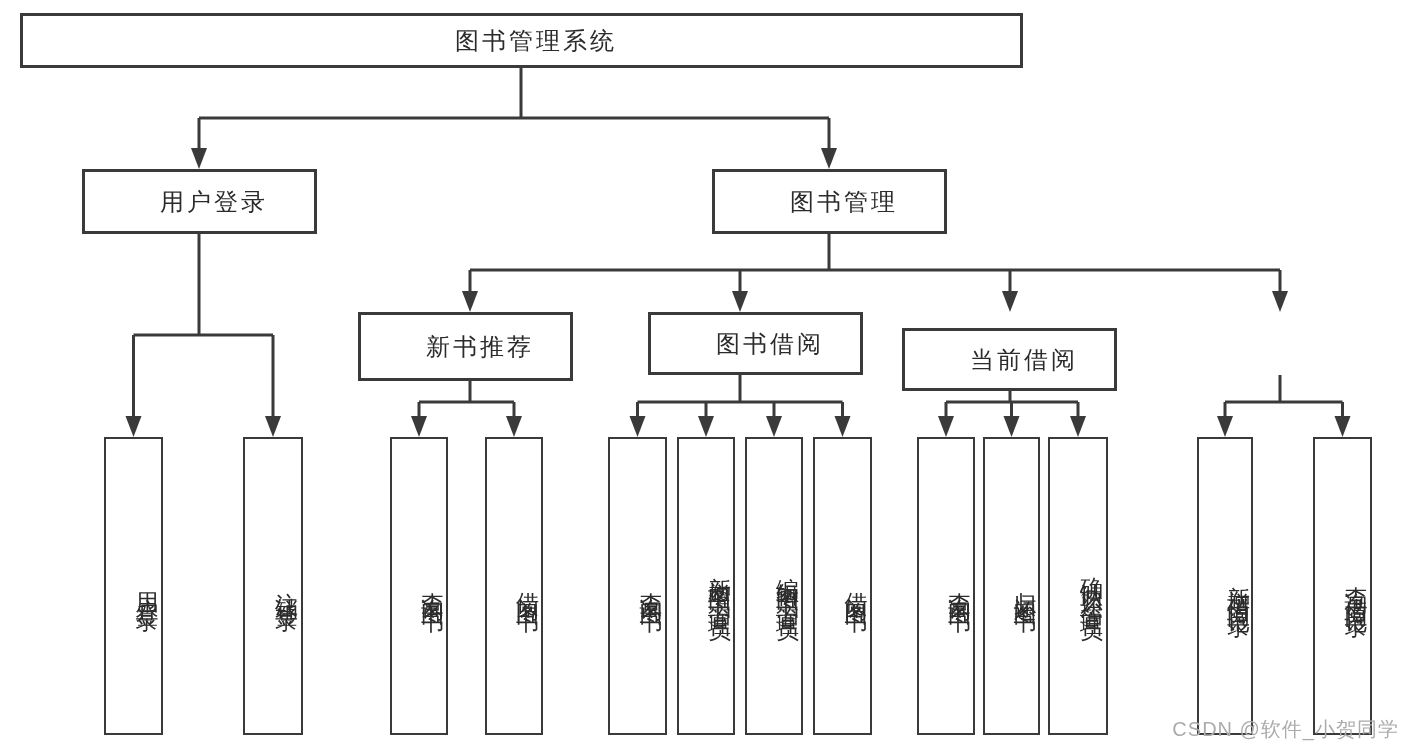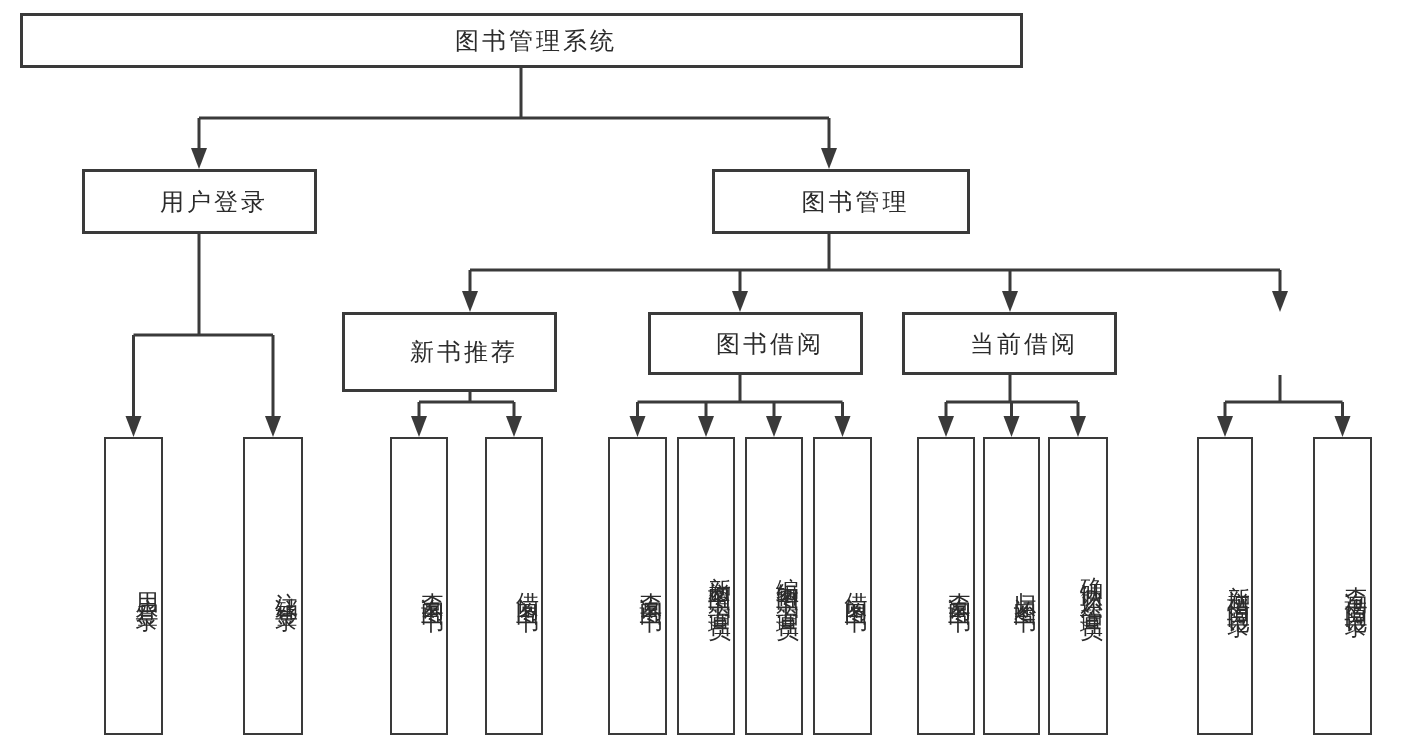--- a/index.html
+++ b/index.html
@@ -121,31 +121,31 @@
     <polygon class="arrowhead" points="1334.5,416 1350.5,416 1342.5,437"></polygon>
   </svg>
 
   <div class="box" style="left:20px;top:13px;width:1003px;height:55px">
     <span>图书管理系统</span>
   </div>
 
   <div class="box" style="left:82px;top:169px;width:235px;height:65px">
     <span>用户登录</span>
   </div>
-  <div class="box" style="left:712px;top:169px;width:258px;height:65px">
+  <div class="box" style="left:712px;top:169px;width:235px;height:65px">
     <span>图书管理</span>
   </div>
 
-  <div class="box" style="left:342px;top:312px;width:215px;height:80px">
+  <div class="box" style="left:358px;top:312px;width:215px;height:69px">
     <span>新书推荐</span>
   </div>
   <div class="box" style="left:648px;top:312px;width:215px;height:63px">
     <span>图书借阅</span>
   </div>
-  <div class="box" style="left:902px;top:312px;width:215px;height:63px">
+  <div class="box" style="left:902px;top:328px;width:215px;height:63px">
     <span>当前借阅</span>
   </div>
 
   <div class="box leaf" style="left:104px;top:437px;width:59px;height:298px">
     <span>用户登录</span>
   </div>
   <div class="box leaf" style="left:243px;top:437px;width:60px;height:298px">
     <span>注销登录</span>
   </div>
 
@@ -179,14 +179,15 @@
     <span>确认归还（管理员）</span>
   </div>
 
   <div class="box leaf" style="left:1197px;top:437px;width:56px;height:298px">
     <span>新增借阅记录</span>
   </div>
   <div class="box leaf" style="left:1313px;top:437px;width:59px;height:298px">
     <span>查询借阅记录</span>
   </div>
 
+  <div class="watermark">CSDN @软件_小贺同学</div>
 
 </div>
 
 </body></html>

